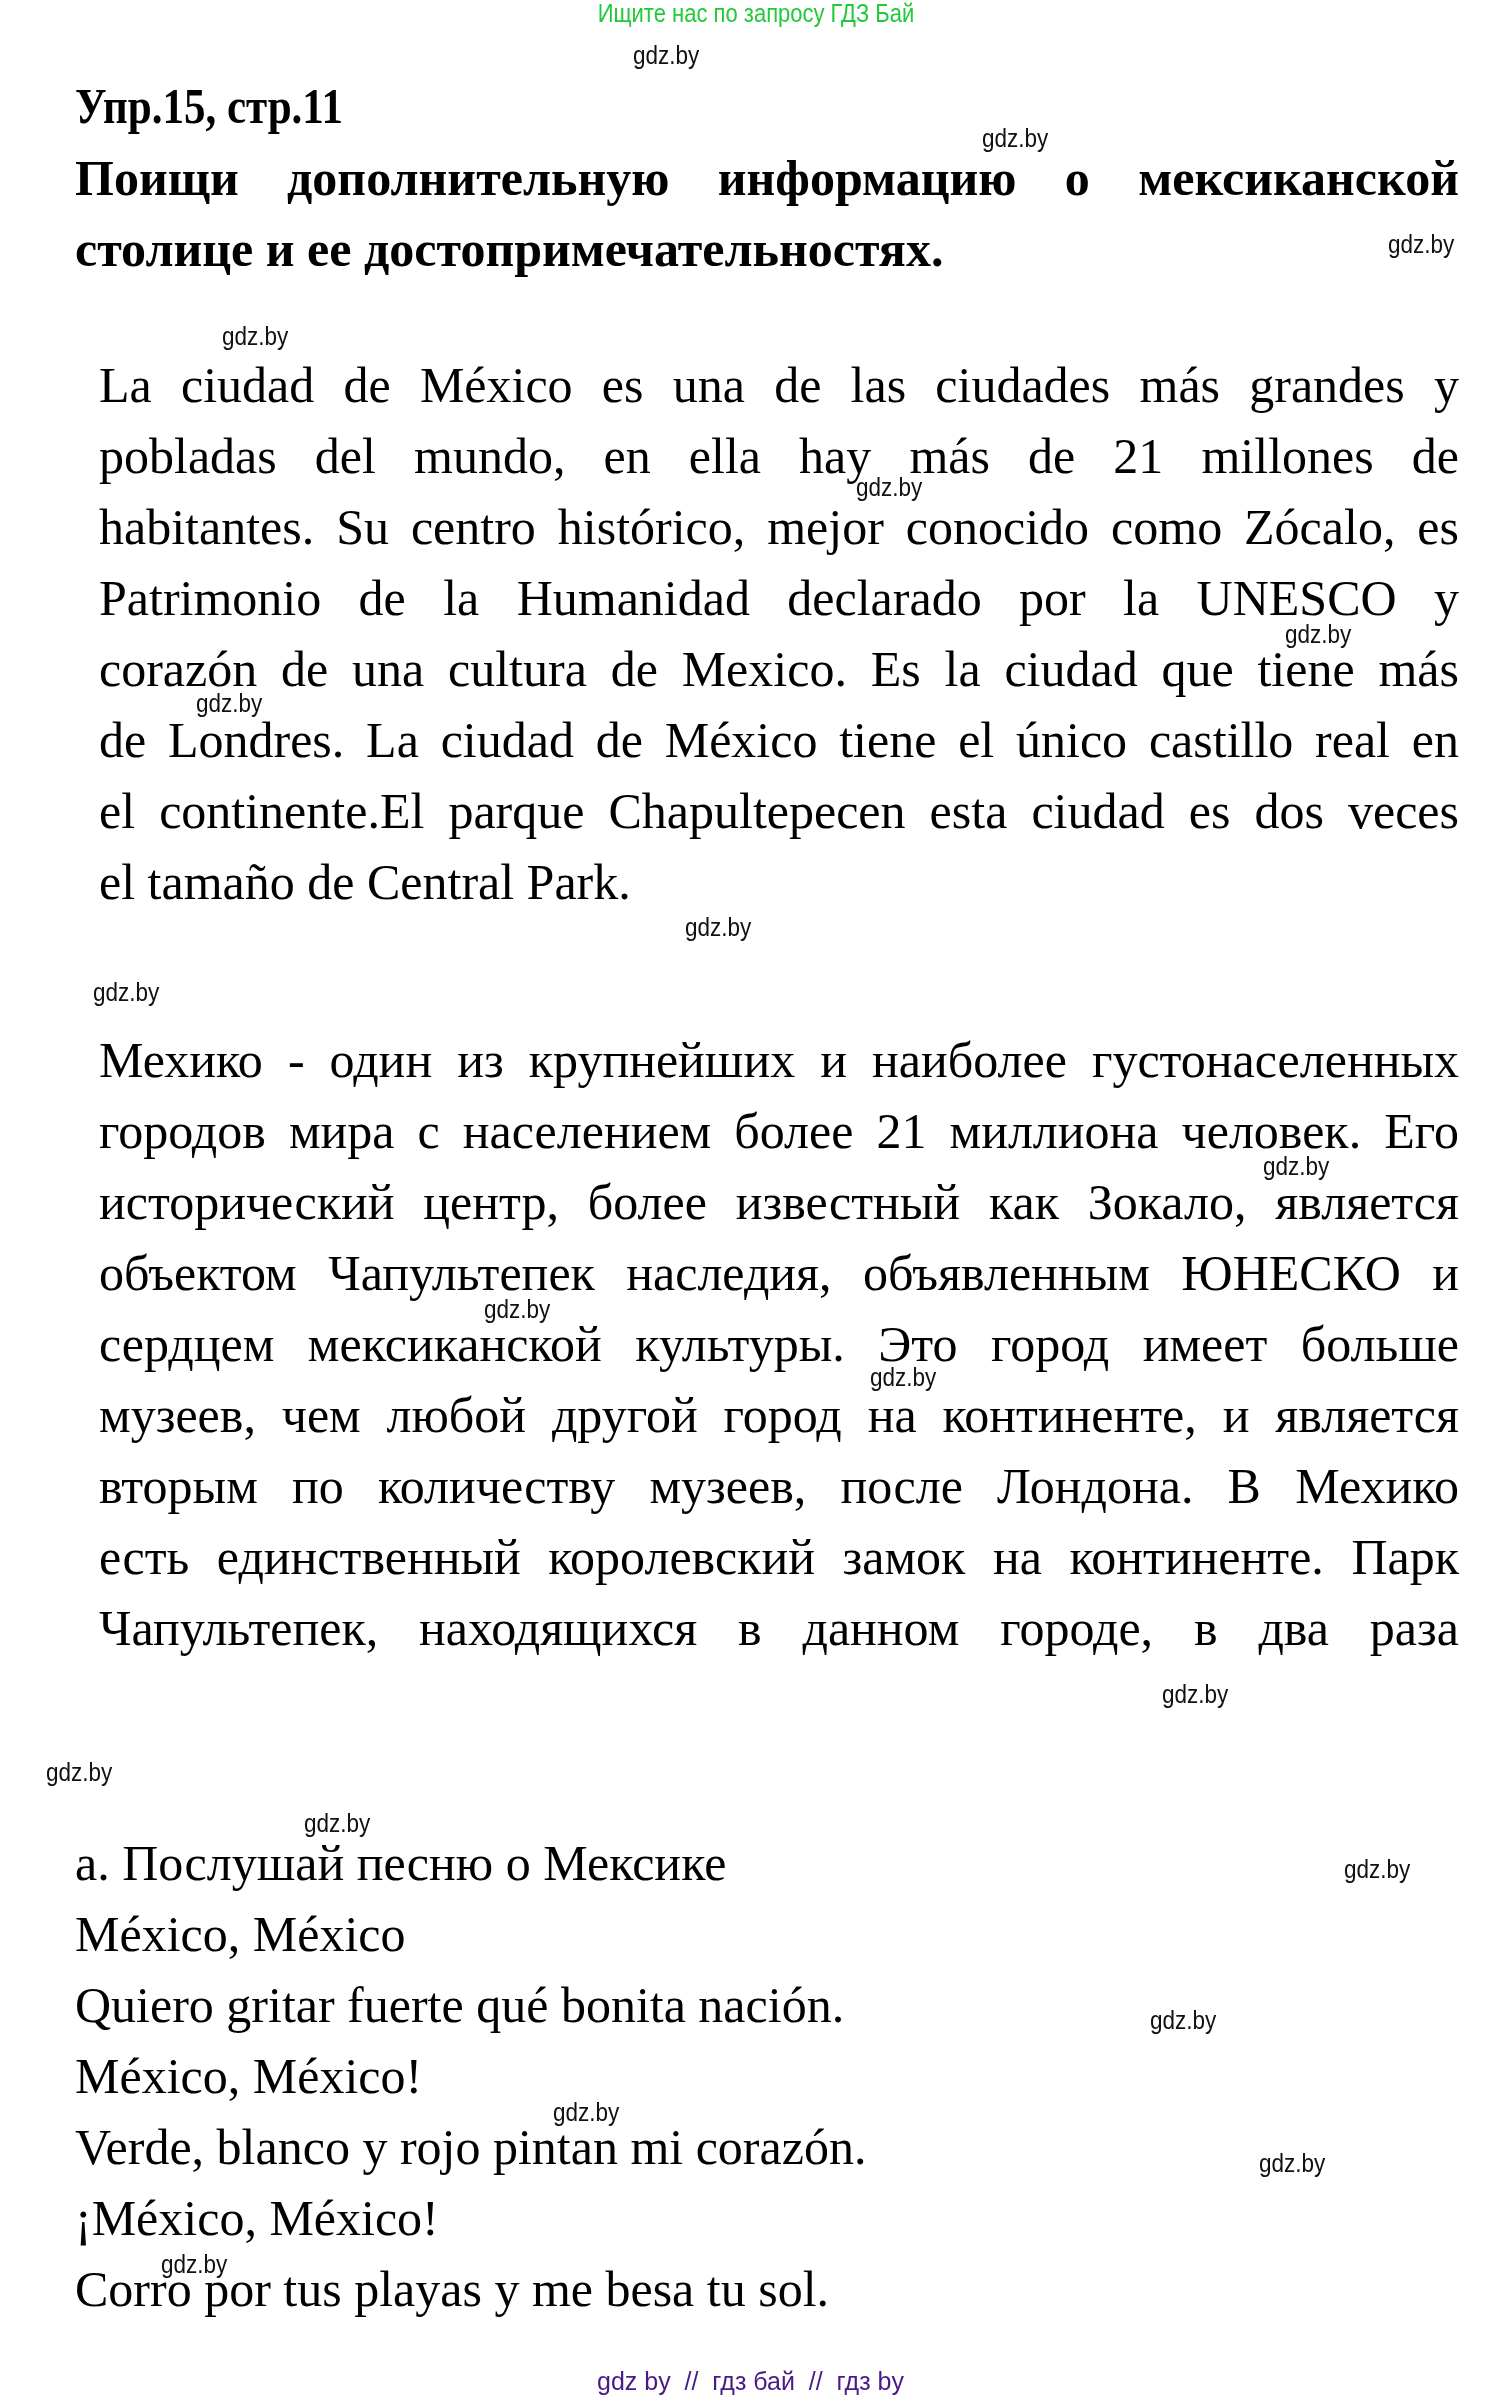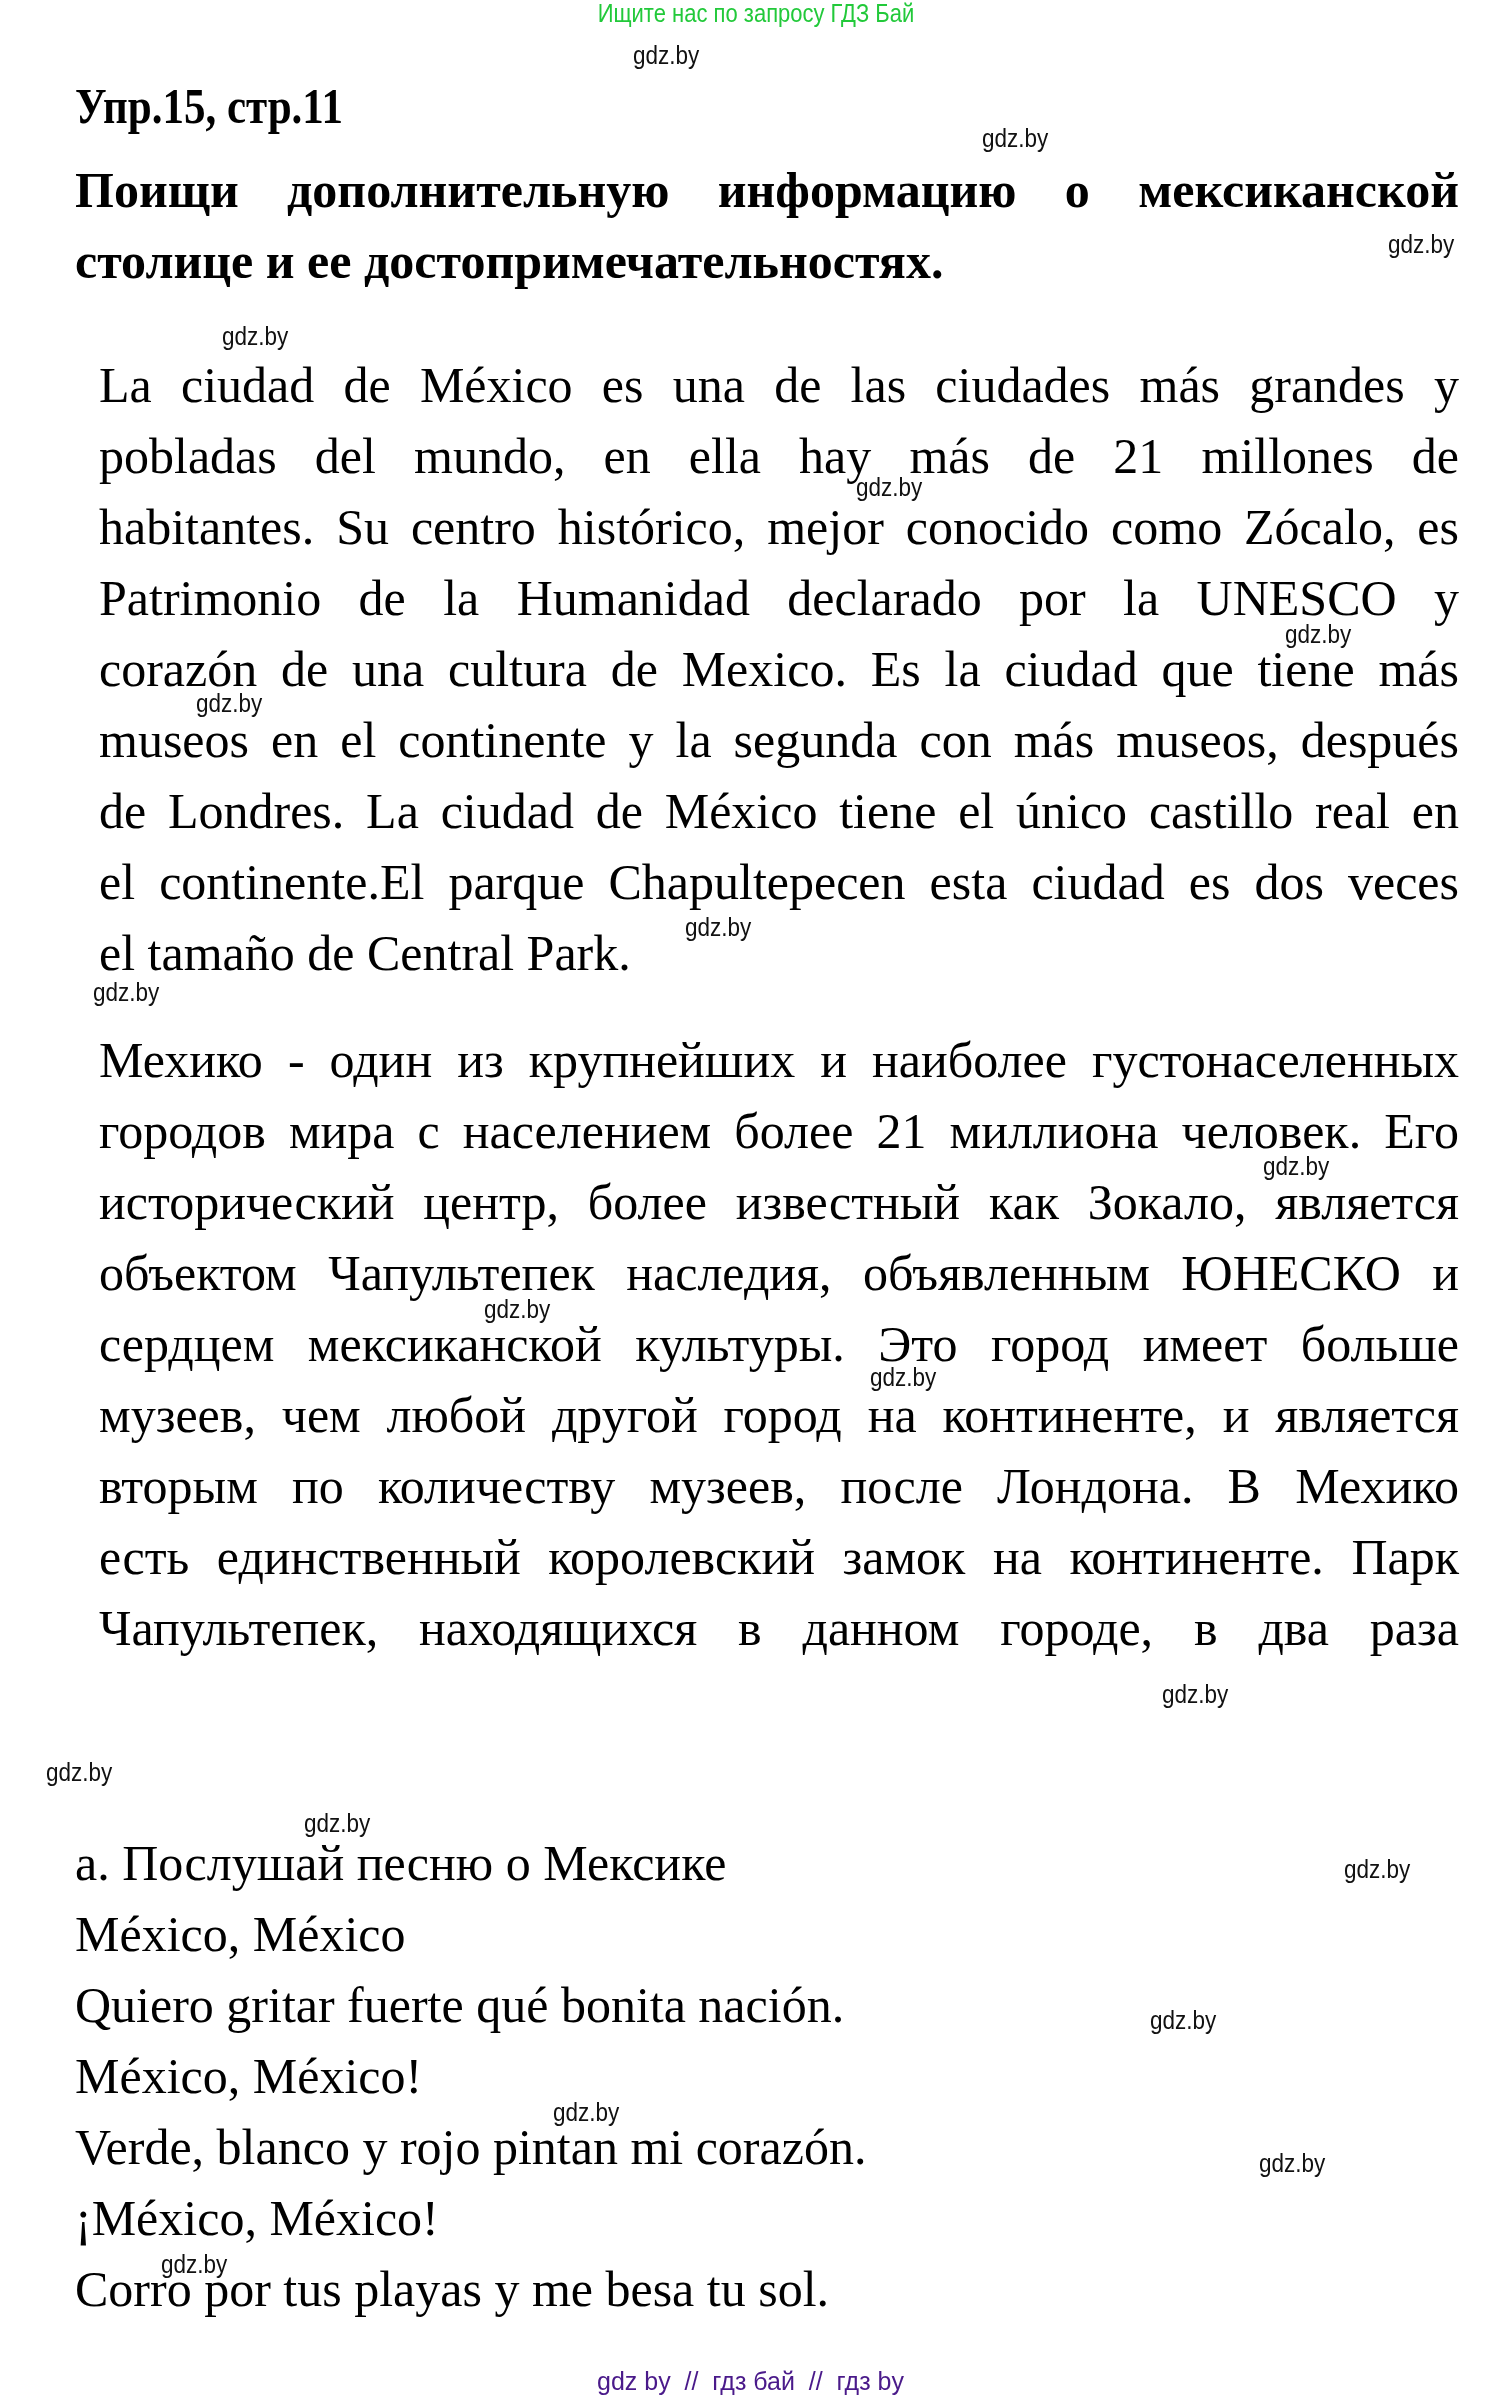--- a/index.html
+++ b/index.html
@@ -1,20 +1,20 @@
 <!DOCTYPE html>
 <html style="font-size:14.7px"><head>
 <meta charset="utf-8">
 <style>
   html, body { margin: 0; padding: 0; background: #ffffff; }
   body { width: 1512px; height: 2401px; position: relative; overflow: hidden; font-family: "Liberation Serif", serif; color: #000; }
   .banner { position: absolute; left: 0; width: 1512px; top: 0; text-align: center; font-family: "Liberation Sans", sans-serif; font-size: 25px; color: #22c93a; line-height: 27.5px; transform: scaleX(0.88); transform-origin: center; }
   .wm { position: absolute; font-family: "Liberation Sans", sans-serif; font-size: 25px; color: #111; line-height: 27.5px; white-space: nowrap; transform: scaleX(0.9); transform-origin: left; }
   .title { position: absolute; left: 75px; top: 77px; font-weight: bold; font-size: 50px; line-height: 59px; white-space: nowrap; transform: scaleX(0.86); transform-origin: left; }
-  .heading { position: absolute; left: 75px; top: 143px; width: 1384px; font-weight: bold; font-size: 50px; line-height: 71px; margin-top: 12px; }
+  .heading { position: absolute; left: 75px; top: 143px; width: 1384px; font-weight: bold; font-size: 50px; line-height: 71px; }
   .heading .hl { display: block; text-align: justify; text-align-last: justify; white-space: nowrap; }
   .heading .hl.last { text-align-last: left; }
   .para { position: absolute; left: 75px; width: 1384px; font-size: 50px; line-height: 71px; }
   .para .ln { display: block; white-space: nowrap; text-align: justify; text-align-last: justify; margin-left: 24px; }
   .para .ln.last { text-align-last: left; }
   .song { position: absolute; left: 75px; top: 1828px; font-size: 50px; line-height: 71px; }
   .song .ln { display: block; white-space: nowrap; }
   .footer { position: absolute; left: 0; width: 1501px; top: 2368px; text-align: center; font-family: "Liberation Sans", sans-serif; font-size: 25px; color: #4a1a8a; line-height: 27.5px; white-space: pre; }
 </style>
 </head>
@@ -28,21 +28,20 @@
   <span class="hl">Поищи дополнительную информацию о мексиканской</span>
   <span class="hl last">столице и ее достопримечательностях.</span>
 </div>
 
 <div class="para" style="top:350px">
   <span class="ln">La ciudad de México es una de las ciudades más grandes y</span>
   <span class="ln">pobladas del mundo, en ella hay más de 21 millones de</span>
   <span class="ln">habitantes. Su centro histórico, mejor conocido como Zócalo, es</span>
   <span class="ln">Patrimonio de la Humanidad declarado por la UNESCO y</span>
   <span class="ln">corazón de una cultura de Mexico. Es la ciudad que tiene más</span>
-  <span class="ln">museos en el continente y la segunda con más museos, después</span>
   <span class="ln">de Londres. La ciudad de México tiene el único castillo real en</span>
   <span class="ln">el continente.El parque Chapultepecen esta ciudad es dos veces</span>
   <span class="ln last">el tamaño de Central Park.</span>
 </div>
 
 <div class="para" style="top:1025px">
   <span class="ln">Мехико - один из крупнейших и наиболее густонаселенных</span>
   <span class="ln">городов мира с населением более 21 миллиона человек. Его</span>
   <span class="ln">исторический центр, более известный как Зокало, является</span>
   <span class="ln">объектом Чапультепек наследия, объявленным ЮНЕСКО и</span>

